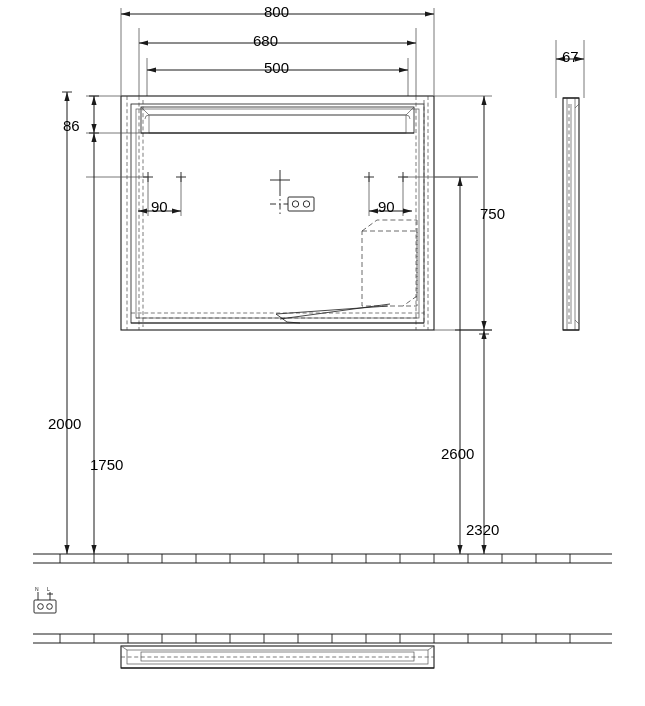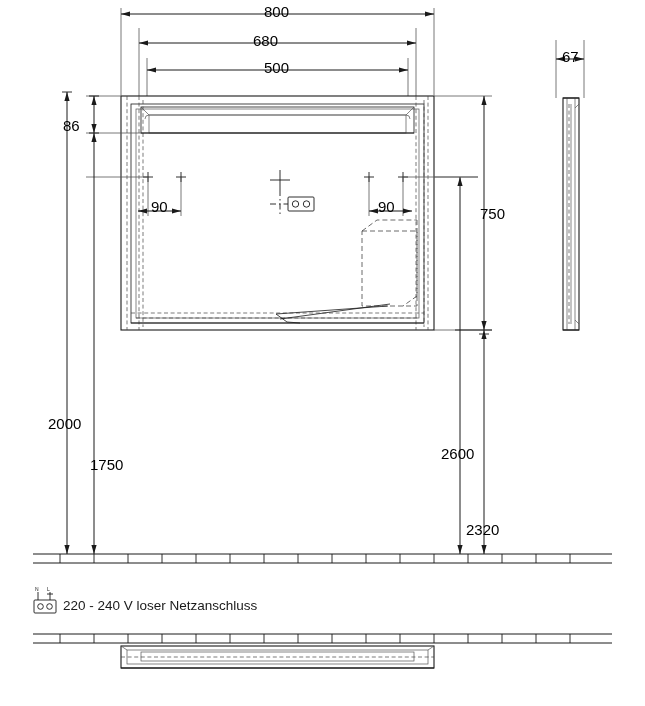--- a/index.html
+++ b/index.html
@@ -240,15 +240,14 @@
   <div class="lbl" style="left:151px;top:198px;">90</div>
   <div class="lbl" style="left:378px;top:198px;">90</div>
   <div class="lbl" style="left:480px;top:205px;text-align:center;">750</div>
   <div class="lbl" style="left:48px;top:415px;">2000</div>
   <div class="lbl" style="left:90px;top:443px;margin-top:13px;">1750</div>
   <div class="lbl" style="left:441px;top:445px;">2600</div>
   <div class="lbl" style="left:466px;top:521px;">2320</div>
 
   <div class="tiny" style="left:35px;top:586px;">N</div>
   <div class="tiny" style="left:47px;top:586px;">L</div>
-  <div class="note" style="left:63px;top:598px;">220 - 240 V loser Netzanschluss</div>
 
 </div>
 
 </body></html>

